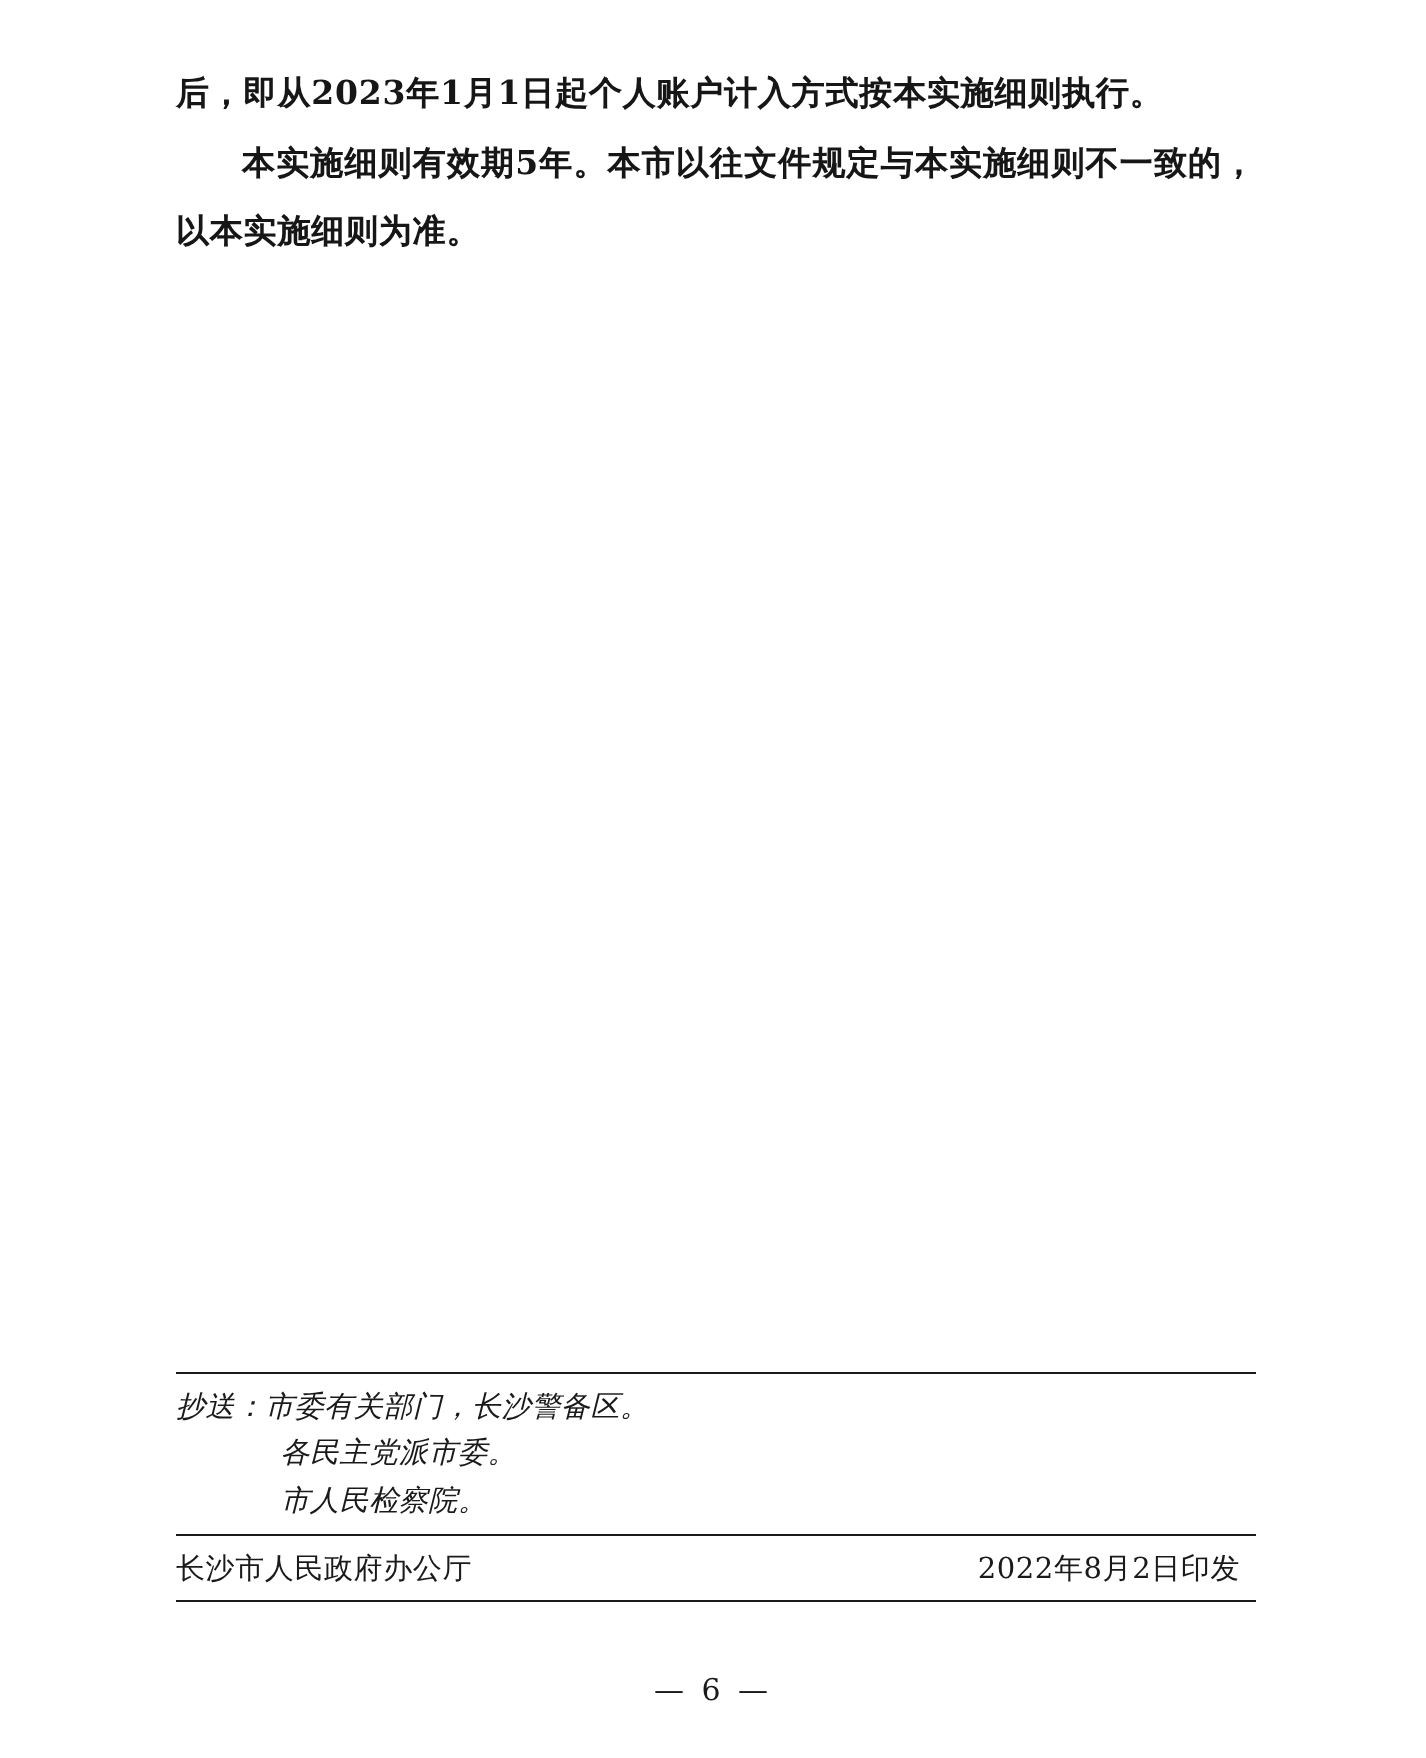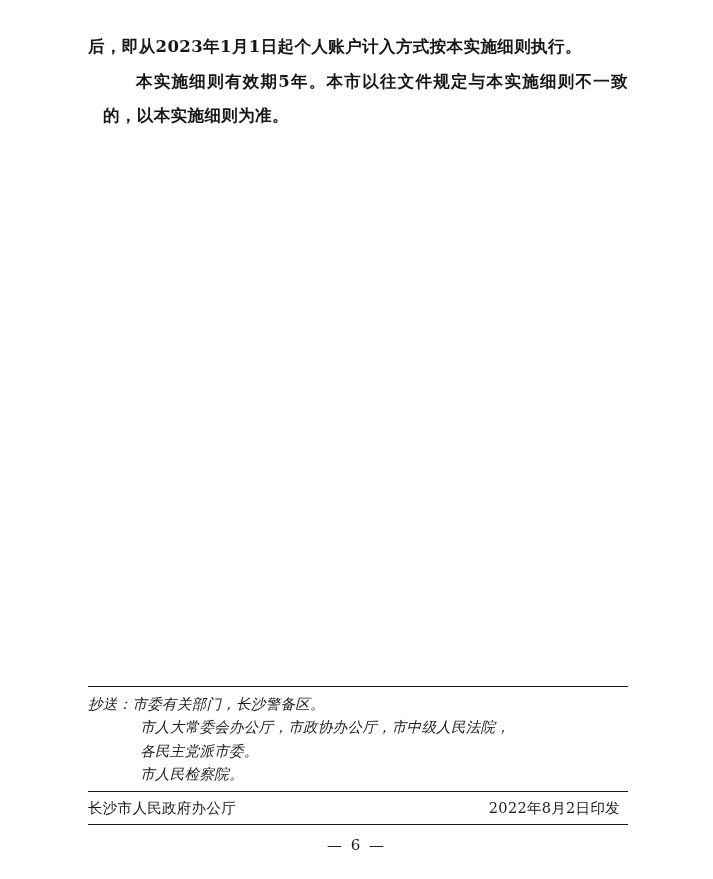--- a/index.html
+++ b/index.html
@@ -37,21 +37,20 @@
     font-size: 16.5px;
     line-height: 2.1;
     letter-spacing: 0.4px;
     text-align: justify;
     text-justify: inter-ideograph;
     margin: 0;
     color: #161616;
   }
   .para.indent {
     text-indent: 2em;
-    margin-left: 15px;
   }
 
   
   .footer {
     position: absolute;
     left: 88px;
     top: 686px;
     width: 540px;
   }
 
@@ -111,21 +110,20 @@
   <div class="body-block">
     <p class="para">后，即从2023年1月1日起个人账户计入方式按本实施细则执行。</p>
     <p class="para indent">本实施细则有效期5年。本市以往文件规定与本实施细则不一致的，以本实施细则为准。</p>
   </div>
 
   <div class="footer">
     <div class="rule"></div>
 
     <div class="dist-block">
       <div class="dist-line">抄送：市委有关部门，长沙警备区。</div>
-      <div class="dist-line sub">市人大常委会办公厅，市政协办公厅，市中级人民法院，</div>
       <div class="dist-line sub">各民主党派市委。</div>
       <div class="dist-line sub">市人民检察院。</div>
     </div>
 
     <div class="rule thin"></div>
 
     <div class="issue-row">
       <span class="issue-left">长沙市人民政府办公厅</span>
       <span class="issue-right">2022年8月2日印发</span>
     </div>

